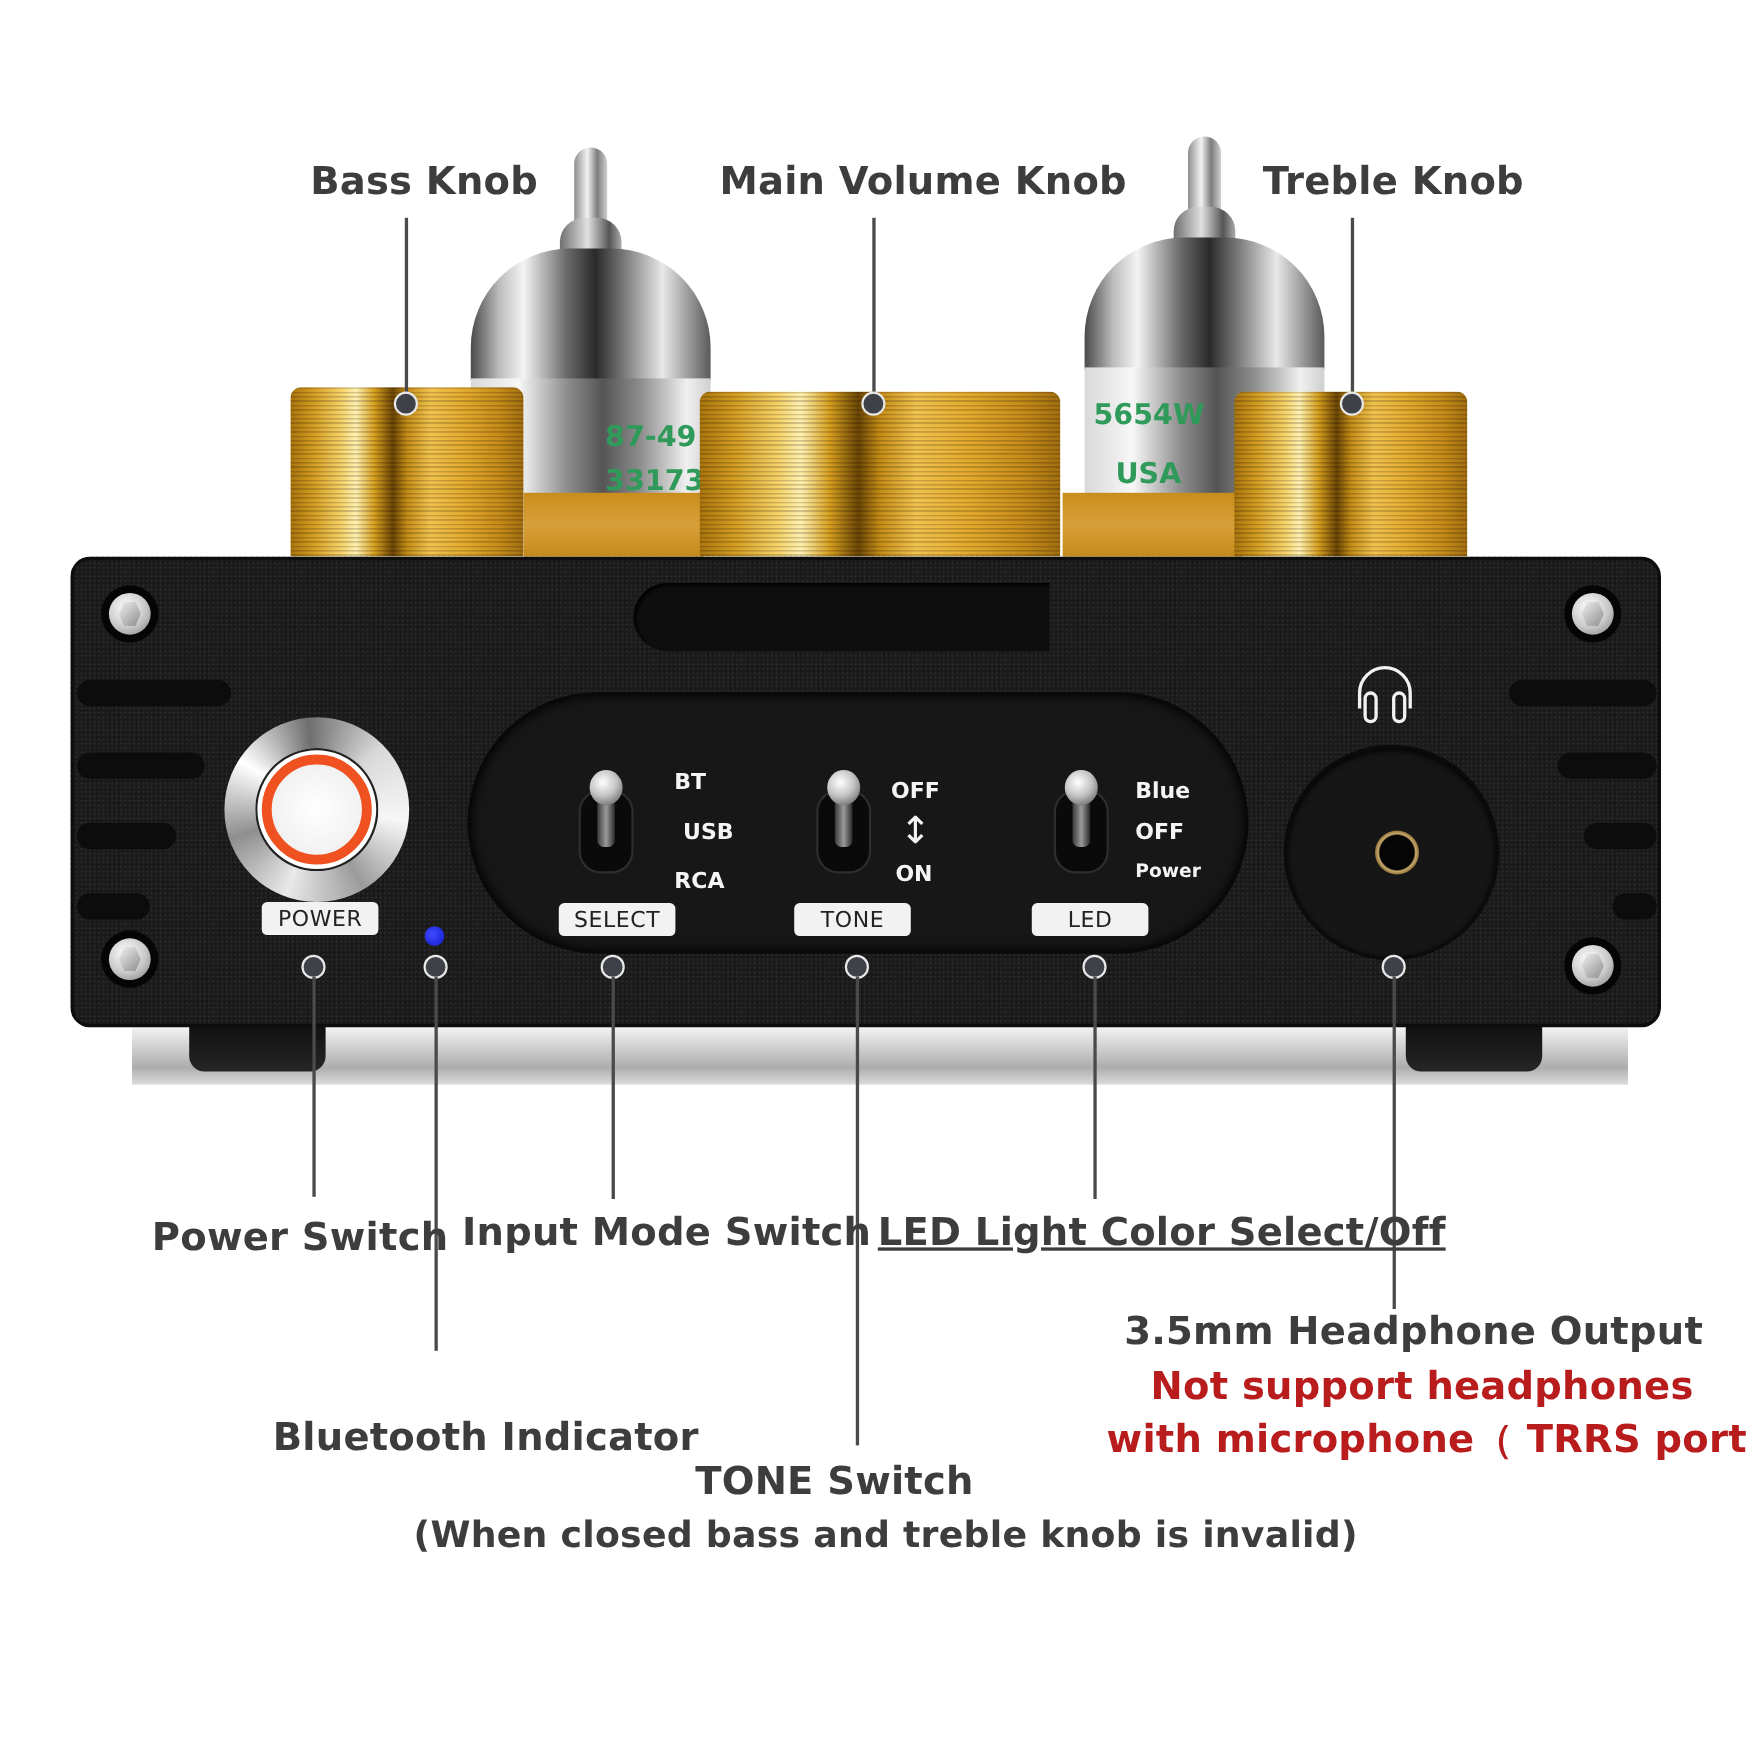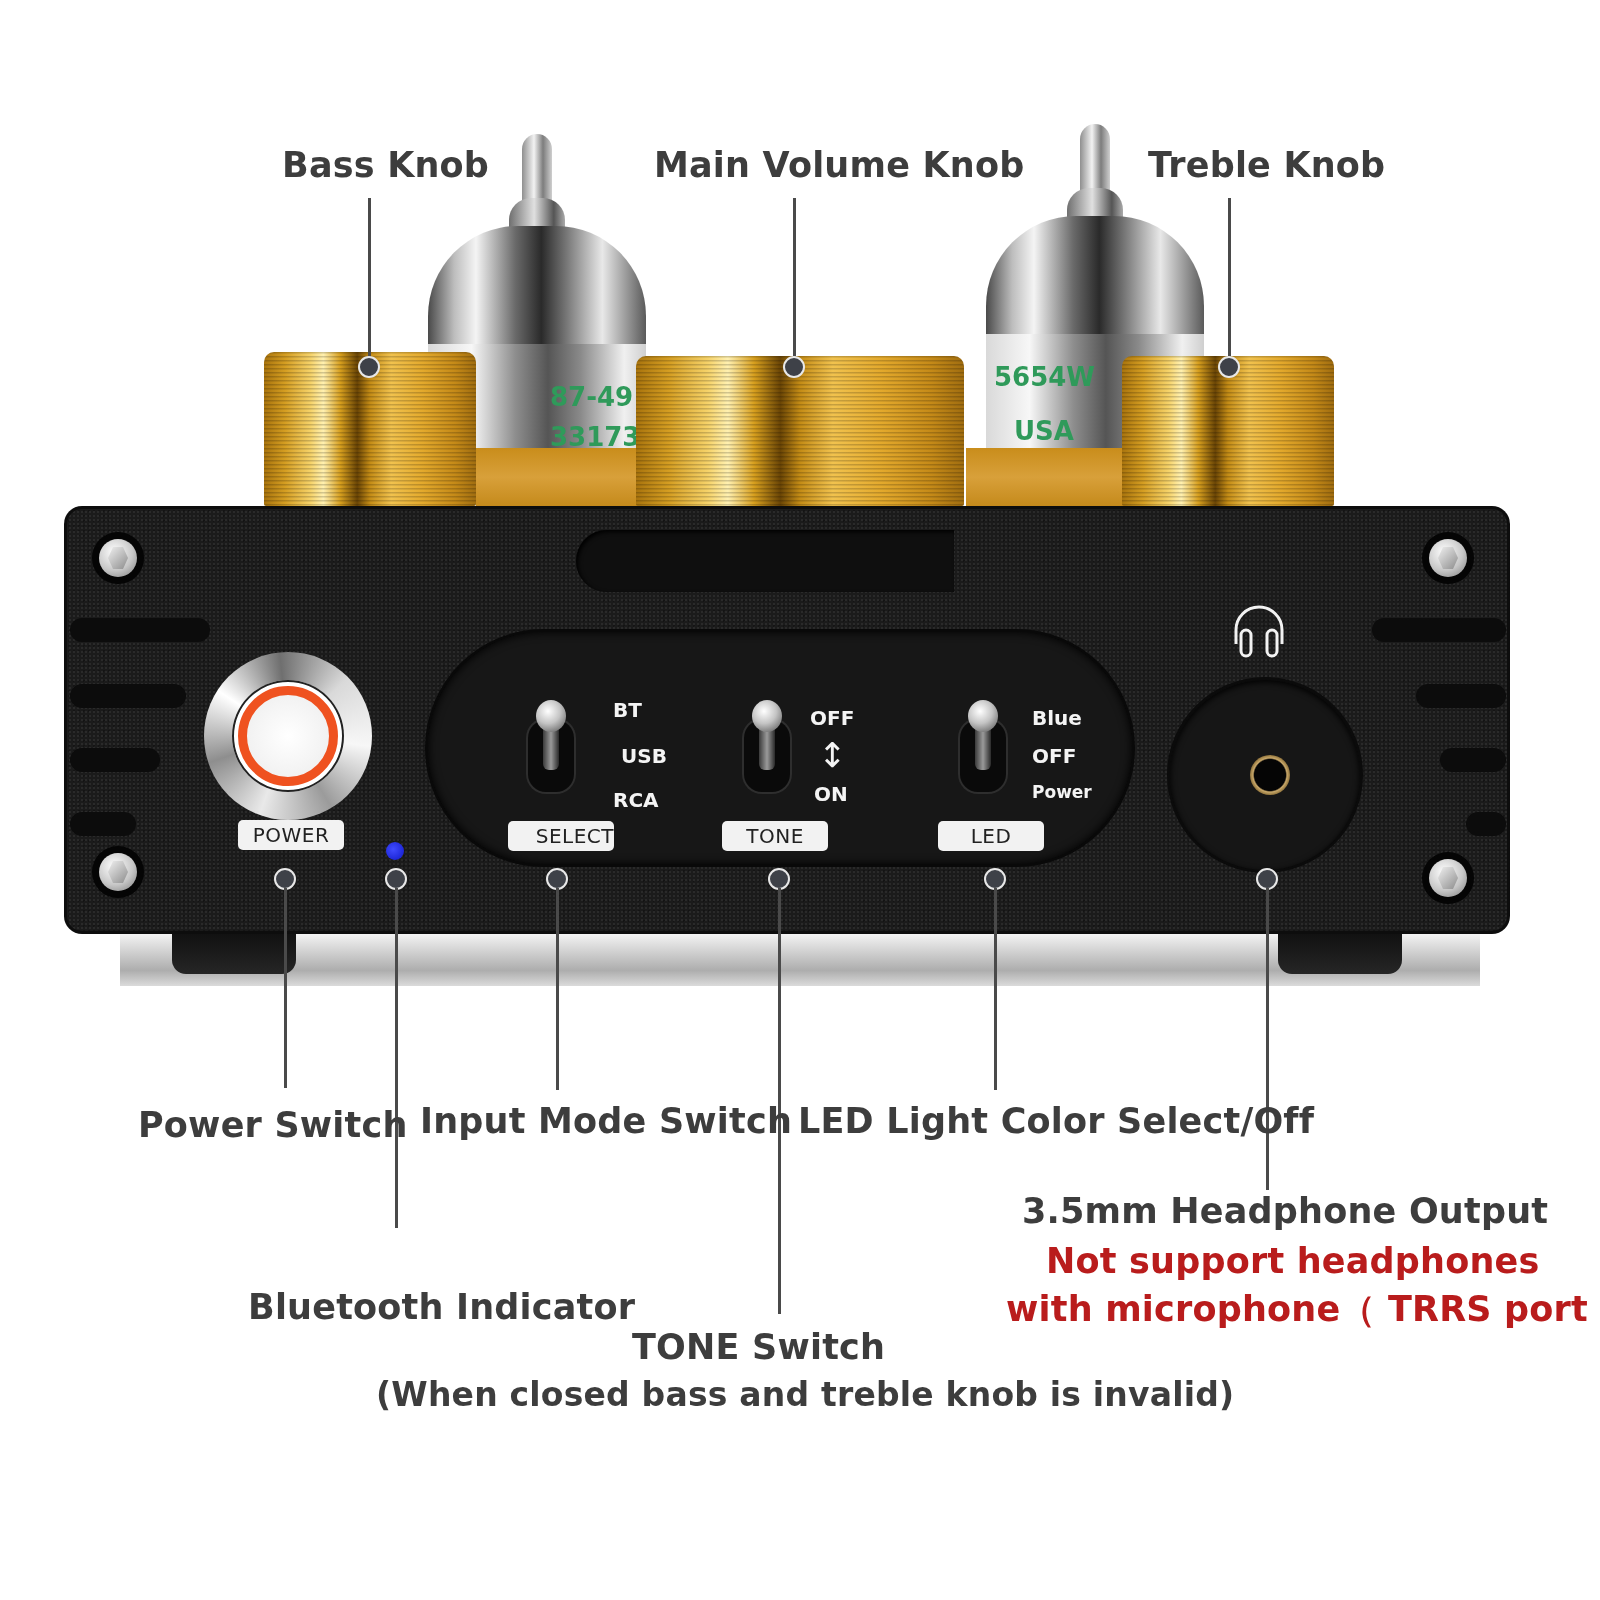--- a/index.html
+++ b/index.html
@@ -170,21 +170,21 @@
 <div class="panel"></div>
 
 <div class="toggle" style="left:528px; top:700px;">
   <div class="bezel"></div>
     <div class="stem"></div>
     <div class="ball"></div>
 </div>
 <div class="sw-text" style="left:613px; top:700px;">BT</div>
 <div class="sw-text" style="left:592px; top:746px;margin-left:29px;">USB</div>
 <div class="sw-text" style="left:613px; top:790px;">RCA</div>
-<div class="pill" style="left:508px; top:821px; width:106px;text-align:right;">SELECT</div>
+<div class="pill" style="left:508px; top:821px; width:106px;">SELECT</div>
 
 <div class="toggle" style="left:744px; top:700px;">
   <div class="bezel"></div>
     <div class="stem"></div>
     <div class="ball"></div>
 </div>
 <div class="sw-text" style="left:810px; top:708px;">OFF</div>
 <div class="sw-text" style="left:818px; top:738px; font-size:34px; font-weight:normal;">↕</div>
 <div class="sw-text" style="left:814px; top:784px;">ON</div>
 <div class="pill" style="left:722px; top:821px; width:106px;">TONE</div>
@@ -220,19 +220,19 @@
 <div class="line" style="left:778px; top:888px; height:426px;"></div>
 
 <div class="dot" style="left:984px; top:868px;"></div>
 <div class="line" style="left:994px; top:888px; height:202px;"></div>
 
 <div class="dot" style="left:1256px; top:868px;"></div>
 <div class="line" style="left:1266px; top:888px; height:302px;"></div>
 
 <div class="label" style="left:138px; top:1108px;">Power Switch</div>
 <div class="label" style="left:420px; top:1104px;">Input Mode Switch</div>
-<div class="label" style="left:798px; top:1104px;">LED Light Color Select/Off</div>
+<div class="label" style="left:798px; top:1104px;text-decoration:underline;">LED Light Color Select/Off</div>
 <div class="label" style="left:248px; top:1252px;margin-top:38px;">Bluetooth Indicator</div>
 <div class="label" style="left:1022px; top:1194px;">3.5mm Headphone Output</div>
 <div class="label red" style="left:1046px; top:1244px;">Not support headphones</div>
 <div class="label red" style="left:1006px; top:1292px;">with microphone（ TRRS port ）</div>
 <div class="label" style="left:632px; top:1330px;">TONE Switch</div>
 <div class="label" style="left:376px; top:1378px; font-size:33px;">(When closed bass and treble knob is invalid)</div>
 
 </body></html>

